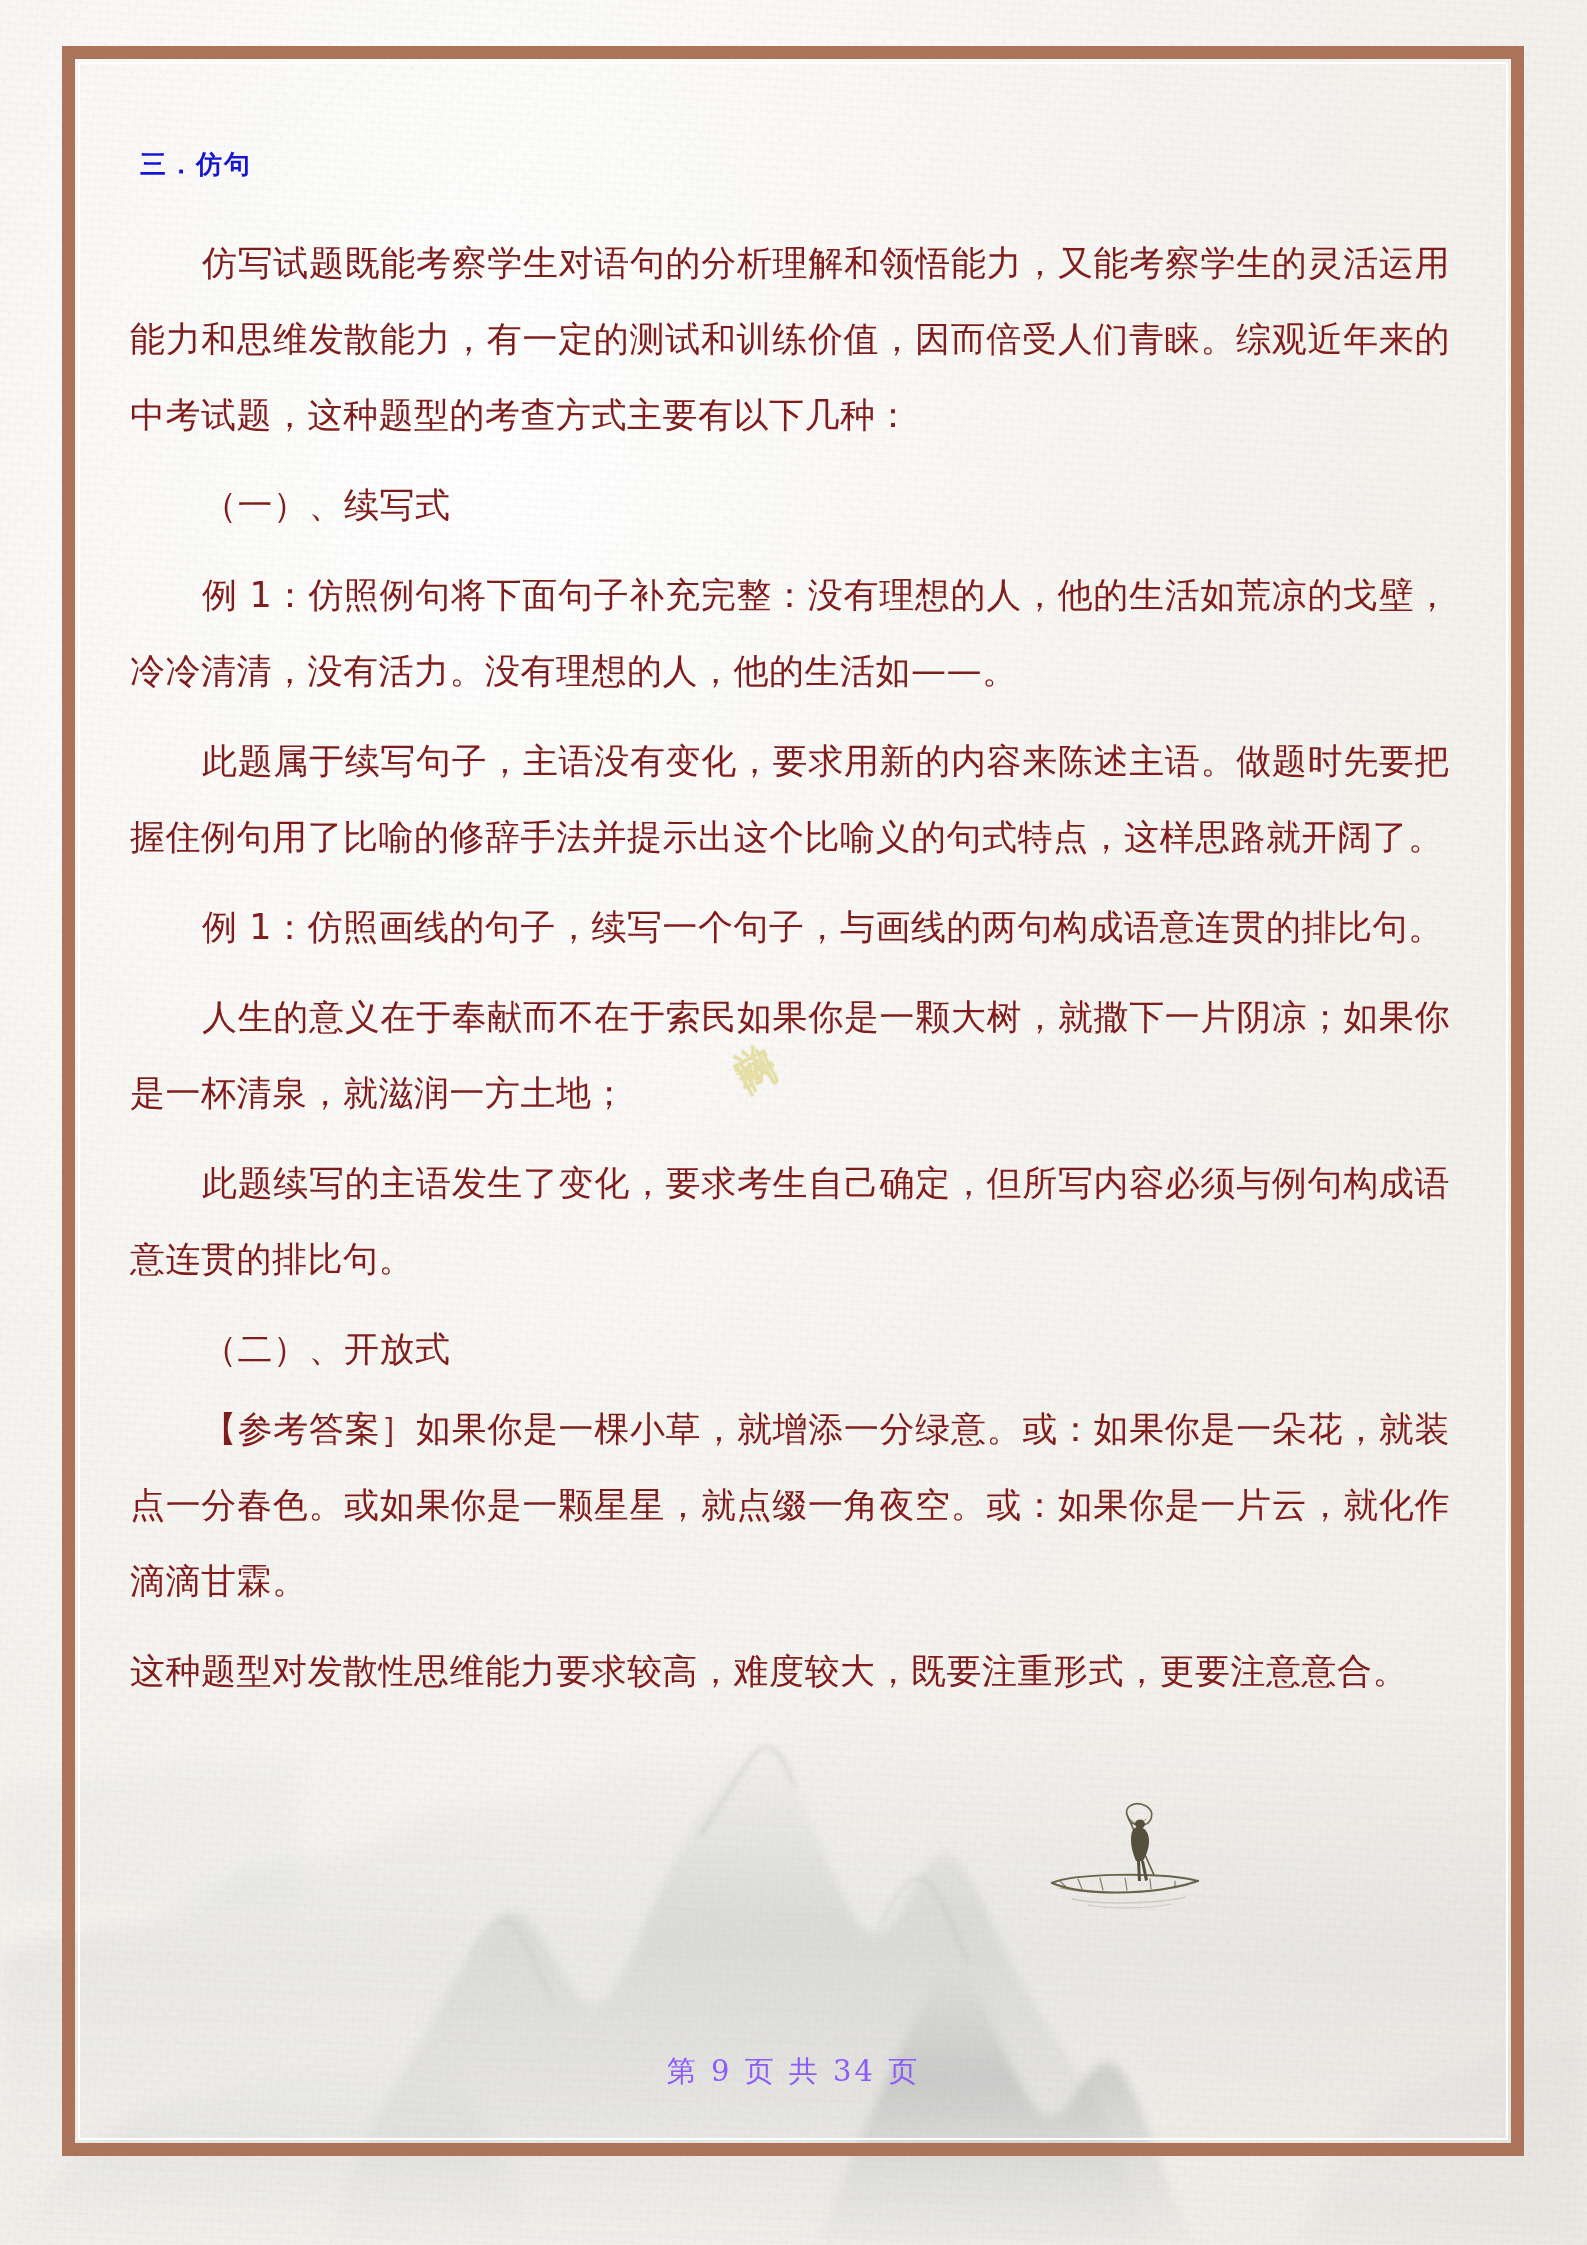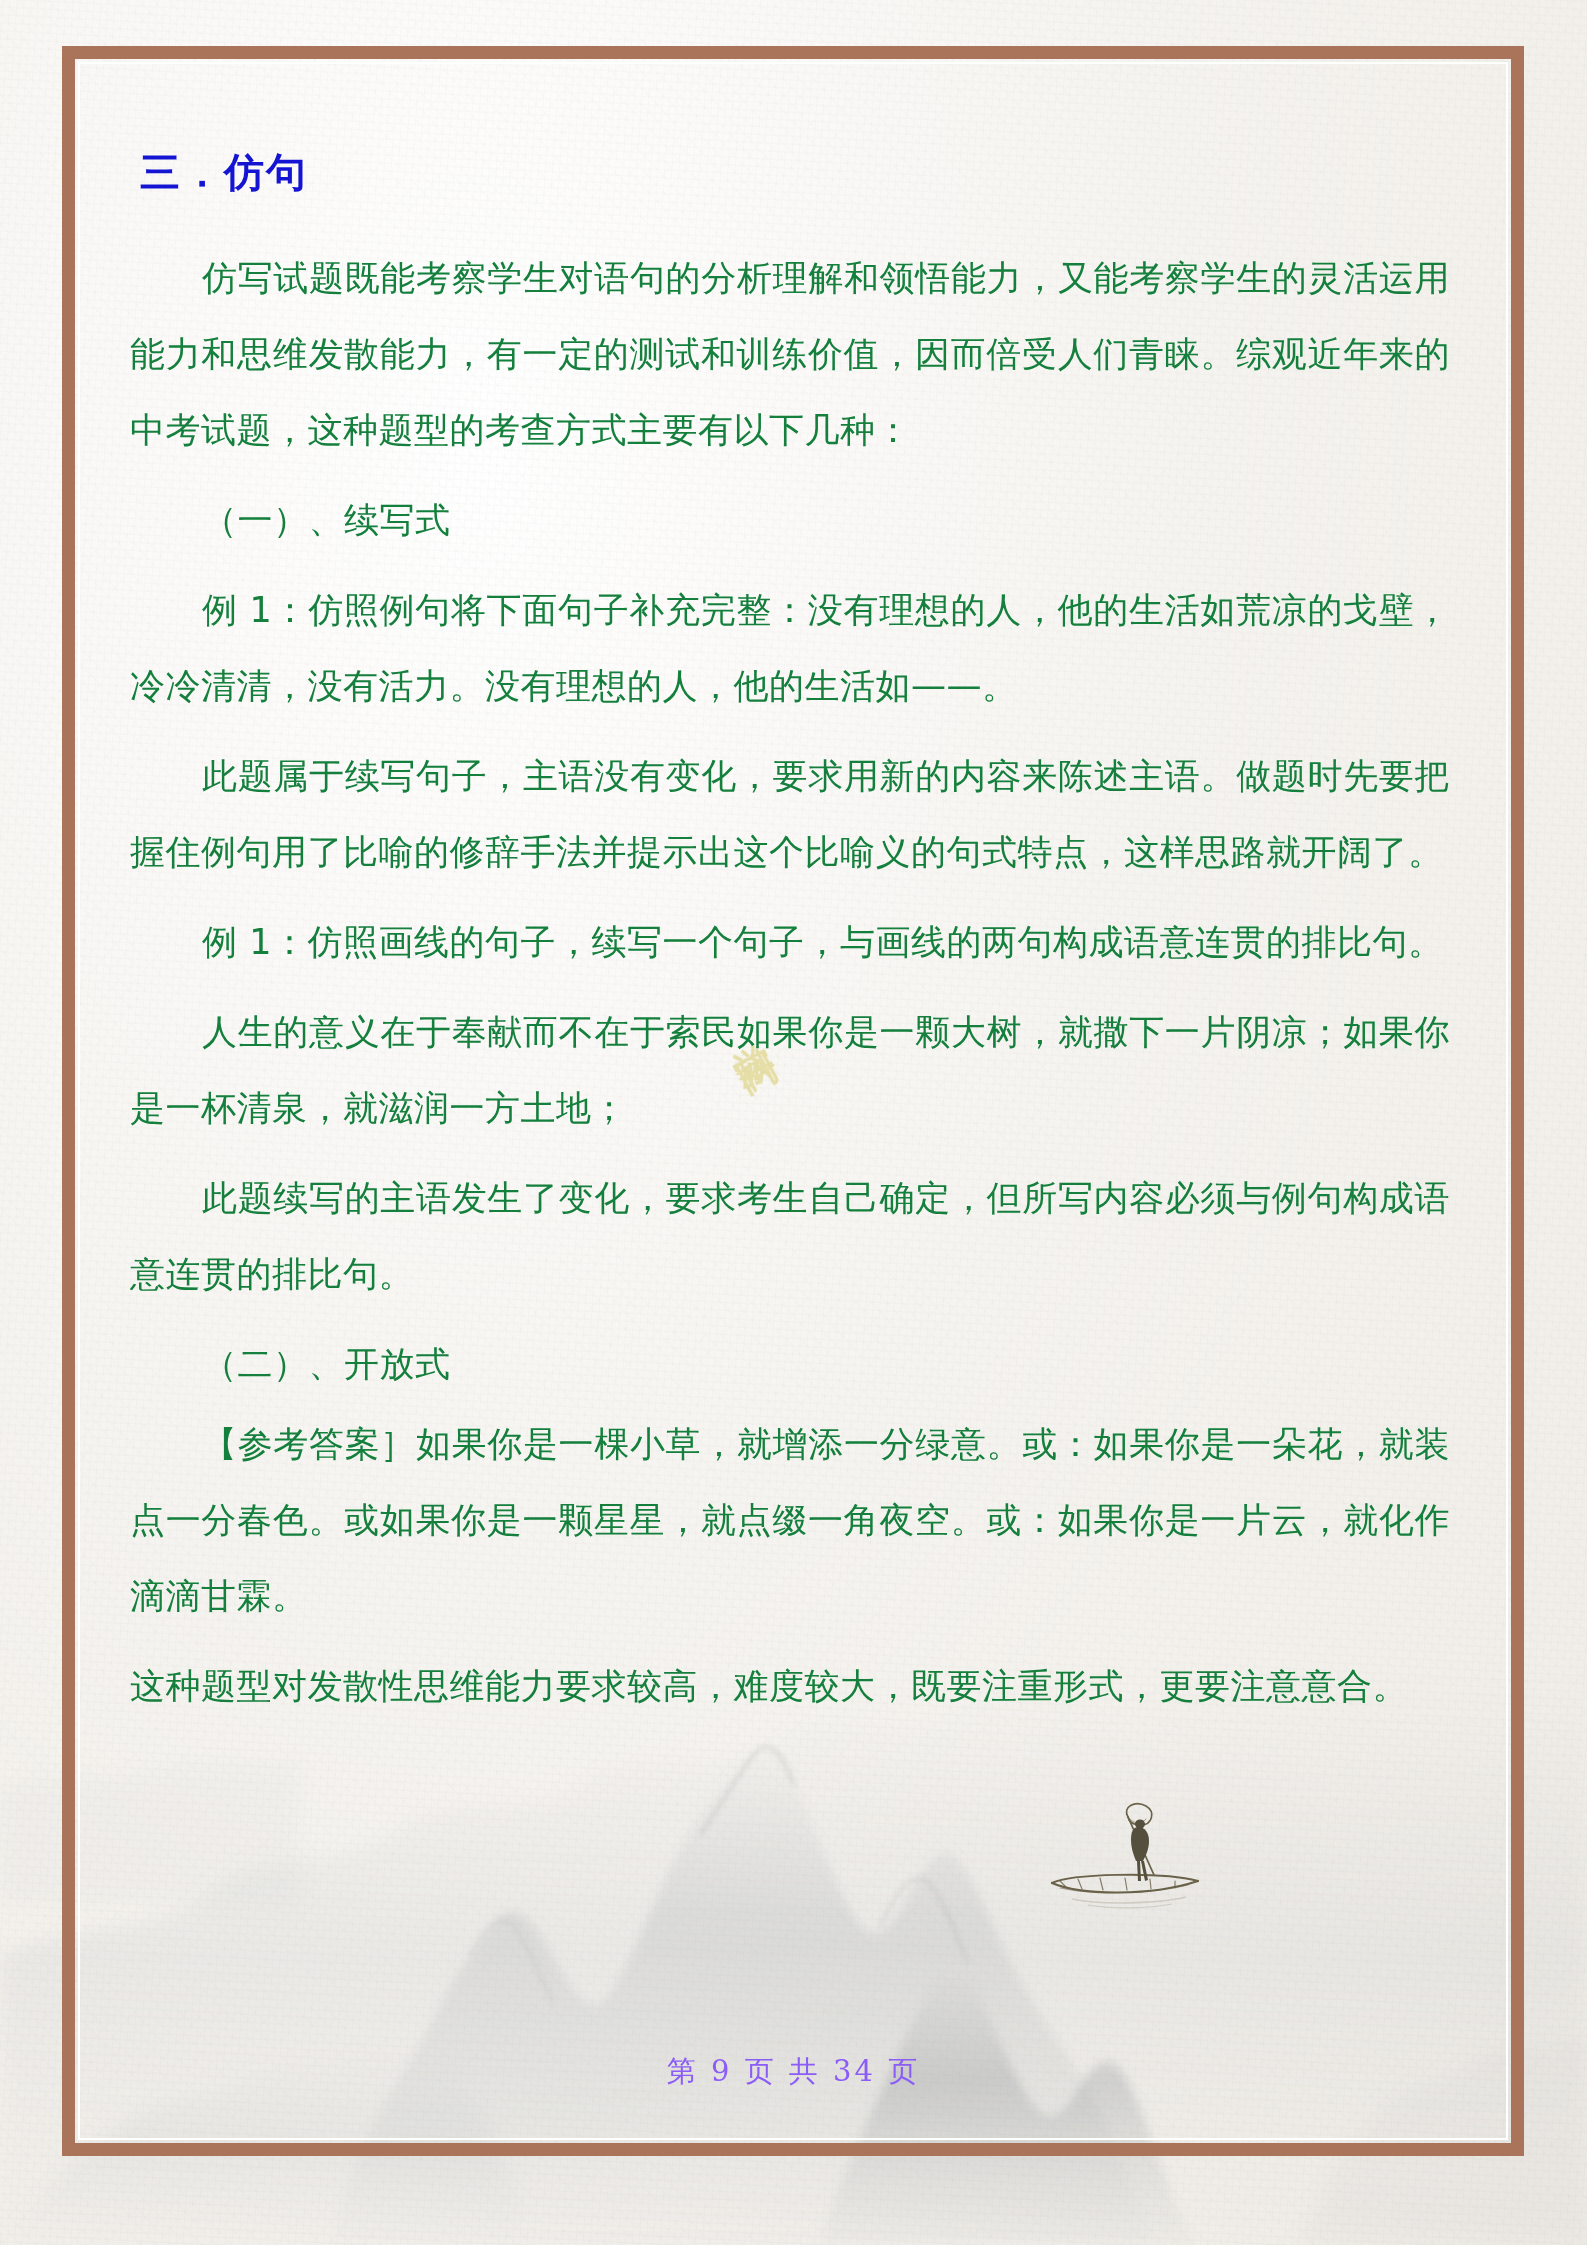--- a/index.html
+++ b/index.html
@@ -111,32 +111,32 @@
   .content {
     position: absolute;
     left: 130px;
     top: 150px;
     width: 1320px;
     z-index: 5;
   }
 
   .section-heading {
     color: #1414d2;
-    font-size: 40px;
+    font-size: 26px;
     font-weight: bold;
     letter-spacing: 2px;
     margin: 0 0 46px 10px;
     line-height: 1.1;
     font-family: "DejaVu Sans", "Liberation Sans", sans-serif;
   }
 
   .para {
     font-size: 35px;
     line-height: 76px;
-    color: #15803d;
+    color: #7f1d1d;
     margin: 0 0 14px 0;
     text-align: justify;
     letter-spacing: 0.5px;
     font-weight: 500;
     font-family: "DejaVu Sans", "Liberation Sans", sans-serif;
   }
   .para.indent { text-indent: 72px; }
   .para.noindent { text-indent: 0; }
   .para.tight { margin-bottom: 4px; }
 

